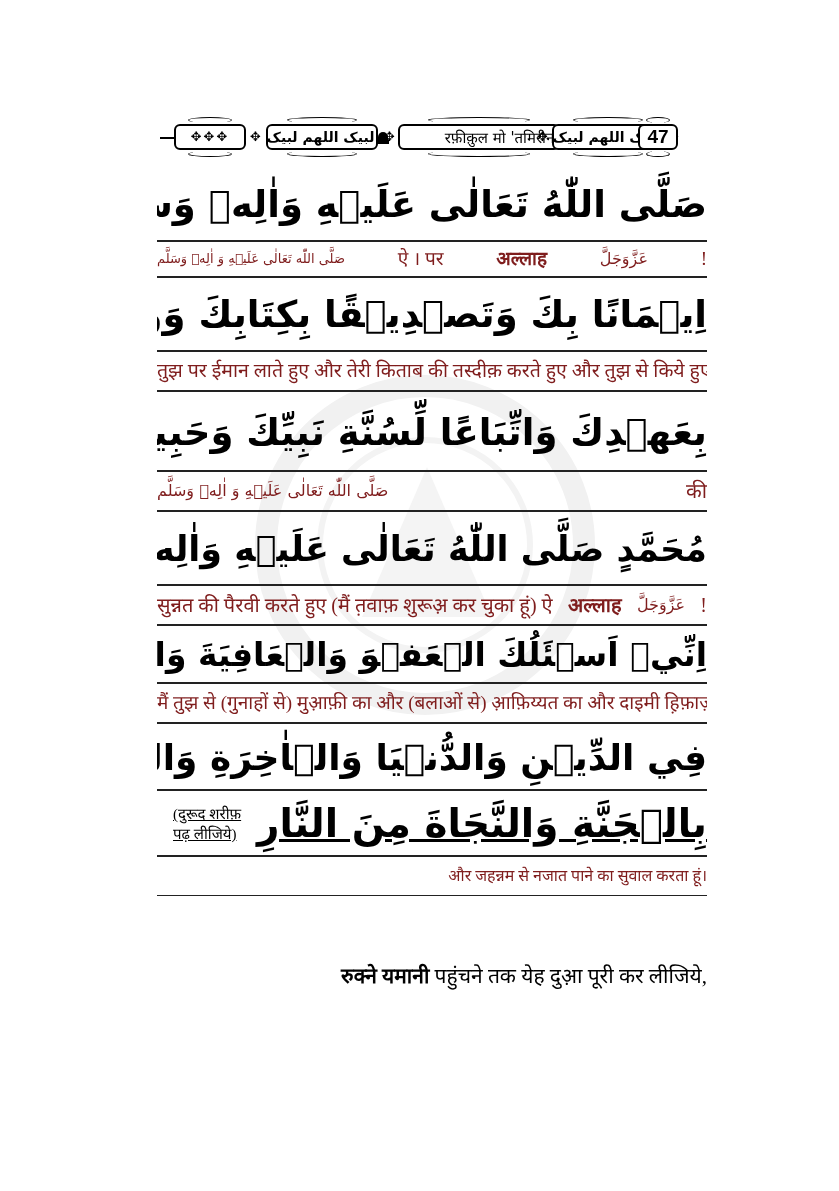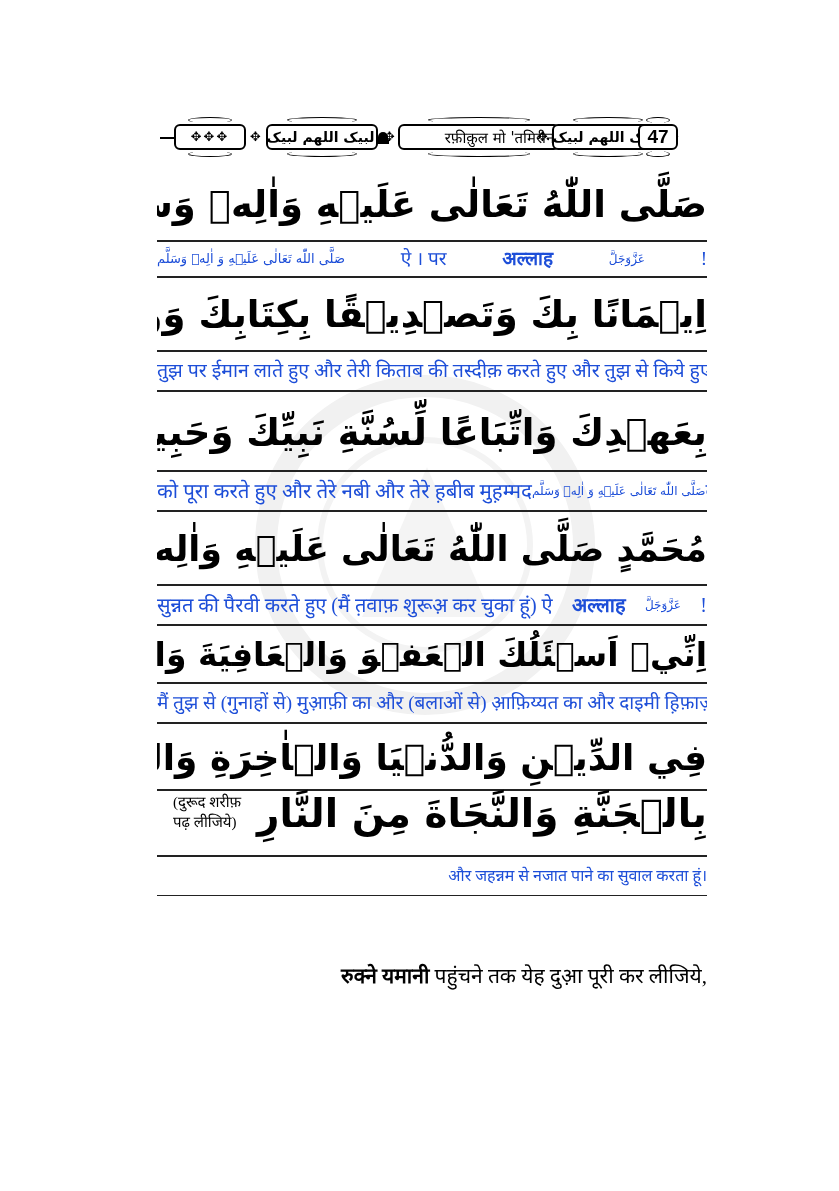--- a/index.html
+++ b/index.html
@@ -23,39 +23,39 @@
     .hdr-page { font-family:"Liberation Sans", sans-serif; font-weight:bold; font-size:19px; }
     .dome { display:inline-block; width:12px; height:14px; margin-left:3px; position:relative; }
     .dome::before { content:""; position:absolute; left:1px; top:2px; width:10px; height:8px; background:#000; border-radius:6px 6px 0 0; }
     .dome::after { content:""; position:absolute; left:0; bottom:0; width:12px; height:4px; background:#000; }
     .kaaba { display:inline-block; width:14px; height:14px; margin-left:3px; background:#000; position:relative; clip-path:polygon(0 30%,50% 0,100% 30%,100% 100%,0 100%); }
     .kaaba::after { content:""; position:absolute; left:0; right:0; top:40%; height:2px; background:#fff; }
 
     
     .content { position:absolute; left:157px; top:170px; width:550px; z-index:1; }
     .row-ar { direction:rtl; text-align:justify; text-align-last:justify; font-family:"DejaVu Sans", sans-serif; font-weight:bold; color:#000; white-space:nowrap; overflow:hidden; }
-    .row-hi { font-family:"Liberation Serif", "DejaVu Serif", serif; color:#1d4ed8; white-space:nowrap; overflow:hidden; }
+    .row-hi { font-family:"Liberation Serif", "DejaVu Serif", serif; color:#7f1d1d; white-space:nowrap; overflow:hidden; }
     .rule { height:0; border-top:2.5px solid #222; }
     .rule-thin { height:0; border-top:1.5px solid #222; }
     .bold { font-weight:bold; }
-    .small-ar { font-family:"DejaVu Sans", sans-serif; font-size:12px; direction:rtl; unicode-bidi:isolate; }
+    .small-ar { font-family:"DejaVu Sans", sans-serif; font-size:16px; direction:rtl; unicode-bidi:isolate; }
 
     .r1 { height:70px; line-height:70px; font-size:37px; }
     .r2 { height:34px; line-height:34px; font-size:19px; display:flex; justify-content:space-between; align-items:center; }
     .r3 { height:72px; line-height:74px; font-size:37px; }
     .r4 { height:38px; line-height:38px; font-size:19.5px; }
     .r5 { height:78px; line-height:82px; font-size:37px; }
     .r6 { height:38px; line-height:38px; font-size:20.5px; display:flex; justify-content:space-between; align-items:center; }
     .r7 { height:72px; line-height:74px; font-size:35px; }
     .r8 { height:38px; line-height:38px; font-size:20px; display:flex; justify-content:space-between; align-items:flex-start; }
     .r9 { height:56px; line-height:58px; font-size:33px; }
     .r10 { height:38px; line-height:38px; font-size:19px; }
     .r11 { height:65px; line-height:68px; font-size:36px; }
     .r12 { height:38px; line-height:38px; font-size:20.5px; }
-    .r13 { height:64px; display:flex; align-items:flex-start; justify-content:space-between; }
+    .r13 { height:64px; display:flex; align-items:center; justify-content:space-between;text-decoration:underline; }
     .r13 .ar { direction:rtl; font-family:"DejaVu Sans", sans-serif; font-weight:bold; font-size:39px; white-space:nowrap; }
     .r13 .note { font-family:"Liberation Serif", "DejaVu Serif", serif; font-size:15px; margin-left:16px; }
     .r14 { height:38px; line-height:38px; font-size:16px; text-align:right; }
 
     .para { position:absolute; left:157px; top:958px; width:550px; font-family:"Liberation Serif", "DejaVu Serif", serif; font-size:21px; line-height:37px; z-index:1; }
     .para .l1 { text-align:right; white-space:nowrap; }
     .para .l2 { text-align:justify; text-align-last:justify; white-space:nowrap; }
   </style>
 </head>
 <body>
@@ -106,21 +106,20 @@
   <div class="row-ar r3">اِيۡمَانًا بِكَ وَتَصۡدِيۡقًا بِكِتَابِكَ وَوَفَآءً</div>
   <div class="rule"></div>
 
   <div class="row-hi r4">तुझ पर ईमान लाते हुए और तेरी किताब की तस्दीक़ करते हुए और तुझ से किये हुए अ़हद</div>
   <div class="rule"></div>
 
   <div class="row-ar r5">بِعَهۡدِكَ وَاتِّبَاعًا لِّسُنَّةِ نَبِيِّكَ وَحَبِيۡبِكَ</div>
   <div class="rule"></div>
 
   <div class="row-hi r6">
-    <span>को पूरा करते हुए और तेरे नबी और तेरे ह़बीब मुह़म्मद</span>
     <span class="small-ar">صَلَّى اللّٰه تَعَالٰى عَلَيۡهِ وَ اٰلِهٖ وَسَلَّم</span>
     <span>की</span>
   </div>
   <div class="rule"></div>
 
   <div class="row-ar r7">مُحَمَّدٍ صَلَّى اللّٰهُ تَعَالٰى عَلَيۡهِ وَاٰلِهٖ وَسَلَّمَ اَللّٰهُمَّ</div>
   <div class="rule"></div>
 
   <div class="row-hi r8">
     <span>सुन्नत की पैरवी करते हुए (मैं त़वाफ़ शुरूअ़ कर चुका हूं) ऐ</span>

